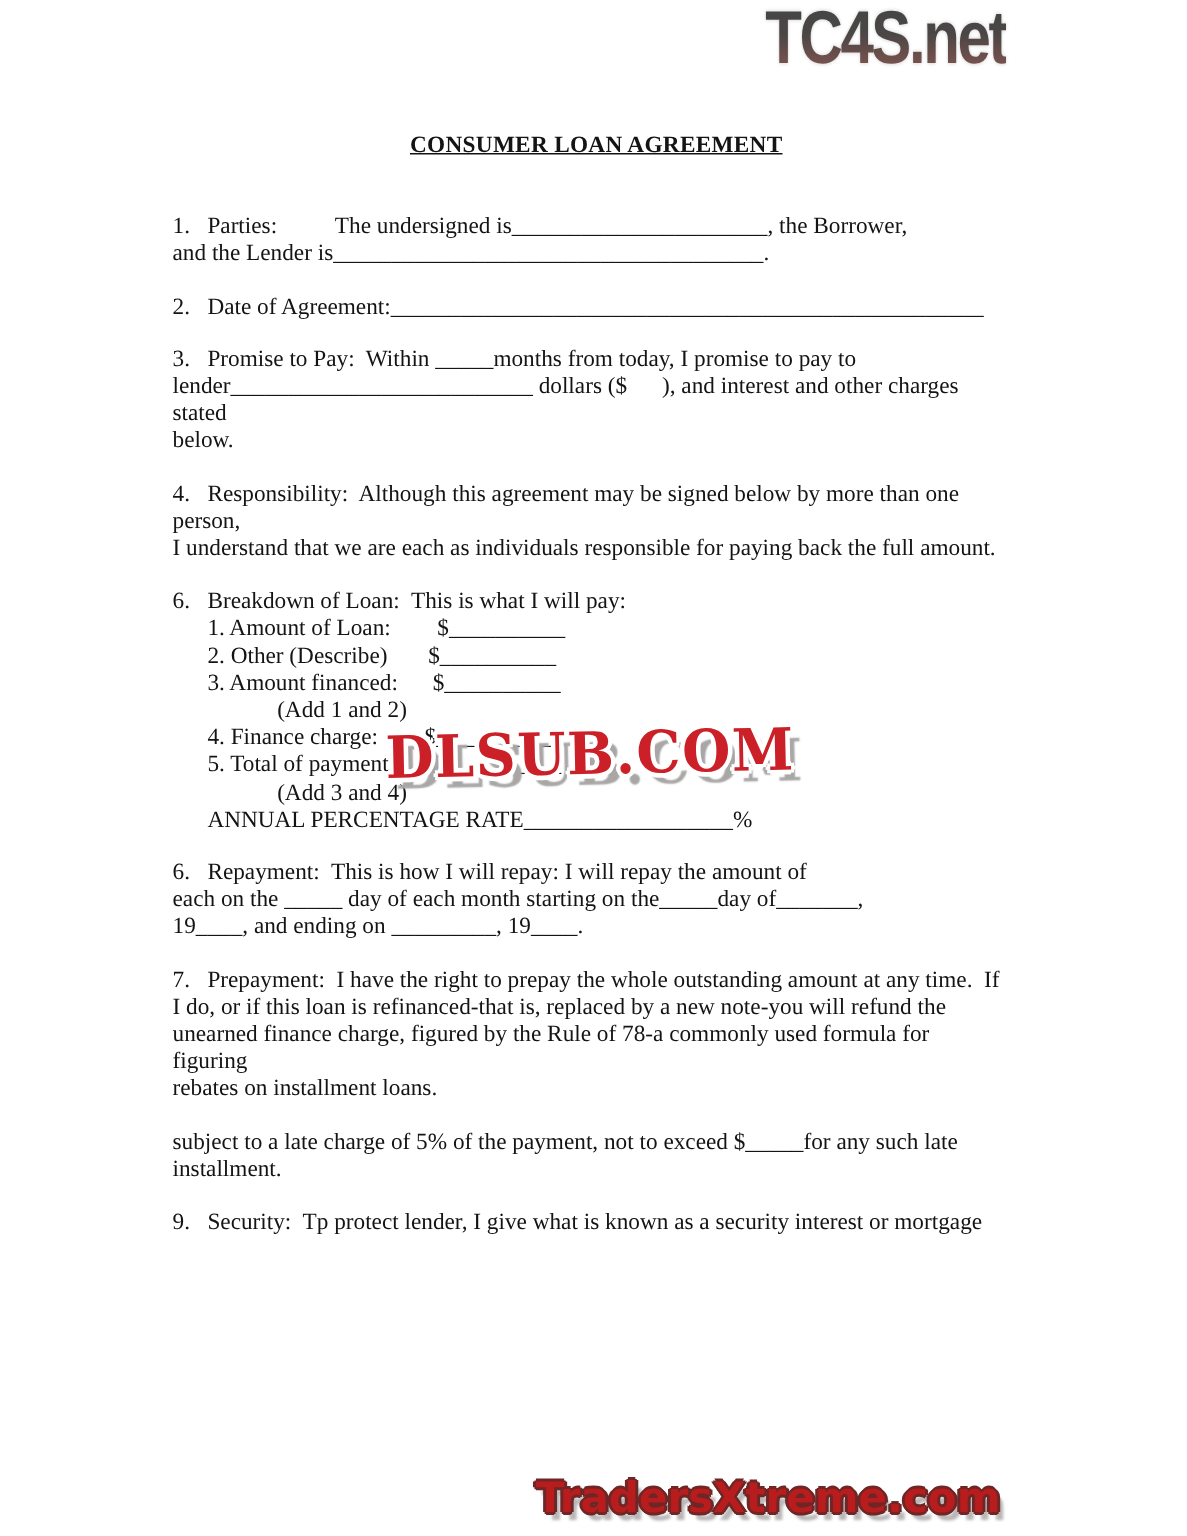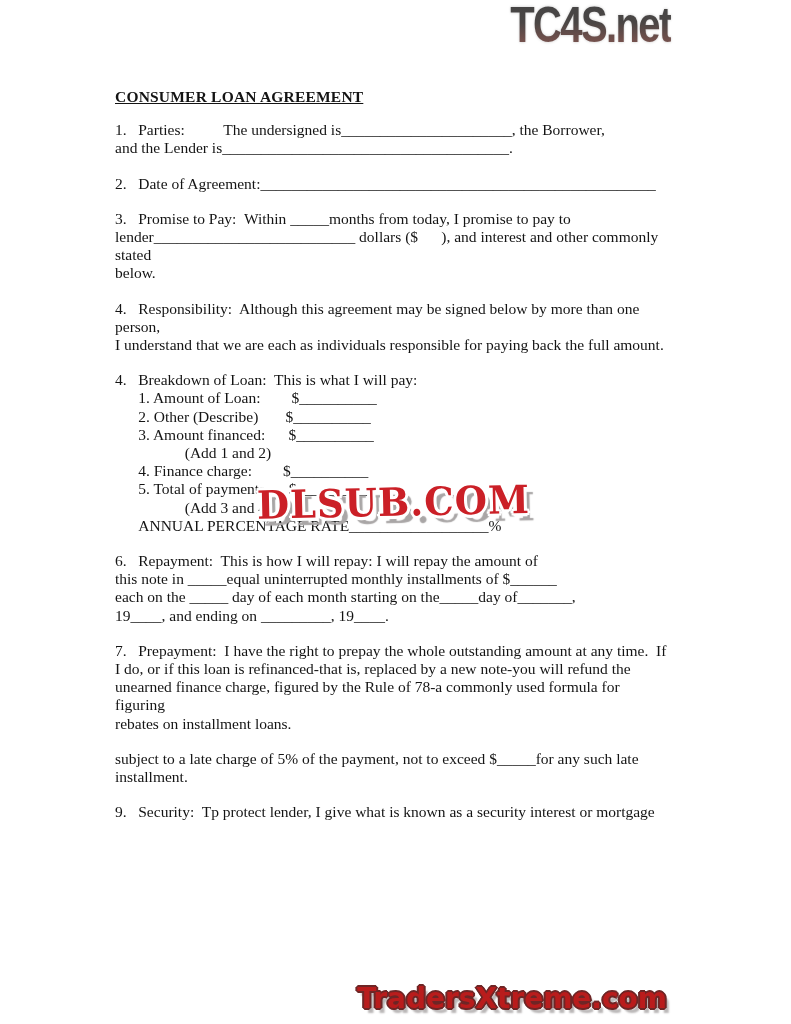--- a/index.html
+++ b/index.html
@@ -11,25 +11,25 @@
     font-family:"Liberation Serif", serif;
   }
   .doc{
     position:absolute;
     left:115px;top:88px;width:565px;
     font-size:15.5px;
     line-height:18.2px;
     color:#141414;
   }
   .doc-title{
-    text-align:left;
+    text-align:center;
     font-weight:bold;
     text-decoration:underline;
     letter-spacing:.2px;
-    margin-bottom:15px;
+    margin-bottom:36px;
   }
   .section{margin-bottom:17px;}
   .line{white-space:pre-wrap;}
   
   .tc4s{
     position:absolute;
     top:0px;right:6px;
     font-family:"Liberation Sans", sans-serif;
     font-weight:bold;
     font-size:50px;
@@ -90,46 +90,45 @@
       <div class="line">1.   Parties:          The undersigned is______________________, the Borrower,</div>
       <div class="line">and the Lender is_____________________________________.</div>
     </div>
 
     <div class="section">
       <div class="line">2.   Date of Agreement:___________________________________________________</div>
     </div>
 
     <div class="section">
       <div class="line">3.   Promise to Pay:  Within _____months from today, I promise to pay to</div>
-      <div class="line">lender__________________________ dollars ($      ), and interest and other commonly</div>
+      <div class="line">lender__________________________ dollars ($      ), and interest and other charges</div>
       <div class="line">stated</div>
       <div class="line">below.</div>
     </div>
 
     <div class="section">
       <div class="line">4.   Responsibility:  Although this agreement may be signed below by more than one</div>
       <div class="line">person,</div>
       <div class="line">I understand that we are each as individuals responsible for paying back the full amount.</div>
     </div>
 
     <div class="section">
-      <div class="line">4.   Breakdown of Loan:  This is what I will pay:</div>
+      <div class="line">6.   Breakdown of Loan:  This is what I will pay:</div>
       <div class="line">      1. Amount of Loan:        $__________</div>
       <div class="line">      2. Other (Describe)       $__________</div>
       <div class="line">      3. Amount financed:      $__________</div>
       <div class="line">                  (Add 1 and 2)</div>
       <div class="line">      4. Finance charge:        $__________</div>
       <div class="line">      5. Total of payments:     $__________</div>
       <div class="line">                  (Add 3 and 4)</div>
       <div class="line">      ANNUAL PERCENTAGE RATE__________________%</div>
     </div>
 
     <div class="section">
       <div class="line">6.   Repayment:  This is how I will repay: I will repay the amount of</div>
-      <div class="line">this note in _____equal uninterrupted monthly installments of $______</div>
       <div class="line">each on the _____ day of each month starting on the_____day of_______,</div>
       <div class="line">19____, and ending on _________, 19____.</div>
     </div>
 
     <div class="section">
       <div class="line">7.   Prepayment:  I have the right to prepay the whole outstanding amount at any time.  If</div>
       <div class="line">I do, or if this loan is refinanced-that is, replaced by a new note-you will refund the</div>
       <div class="line">unearned finance charge, figured by the Rule of 78-a commonly used formula for</div>
       <div class="line">figuring</div>
       <div class="line">rebates on installment loans.</div>

